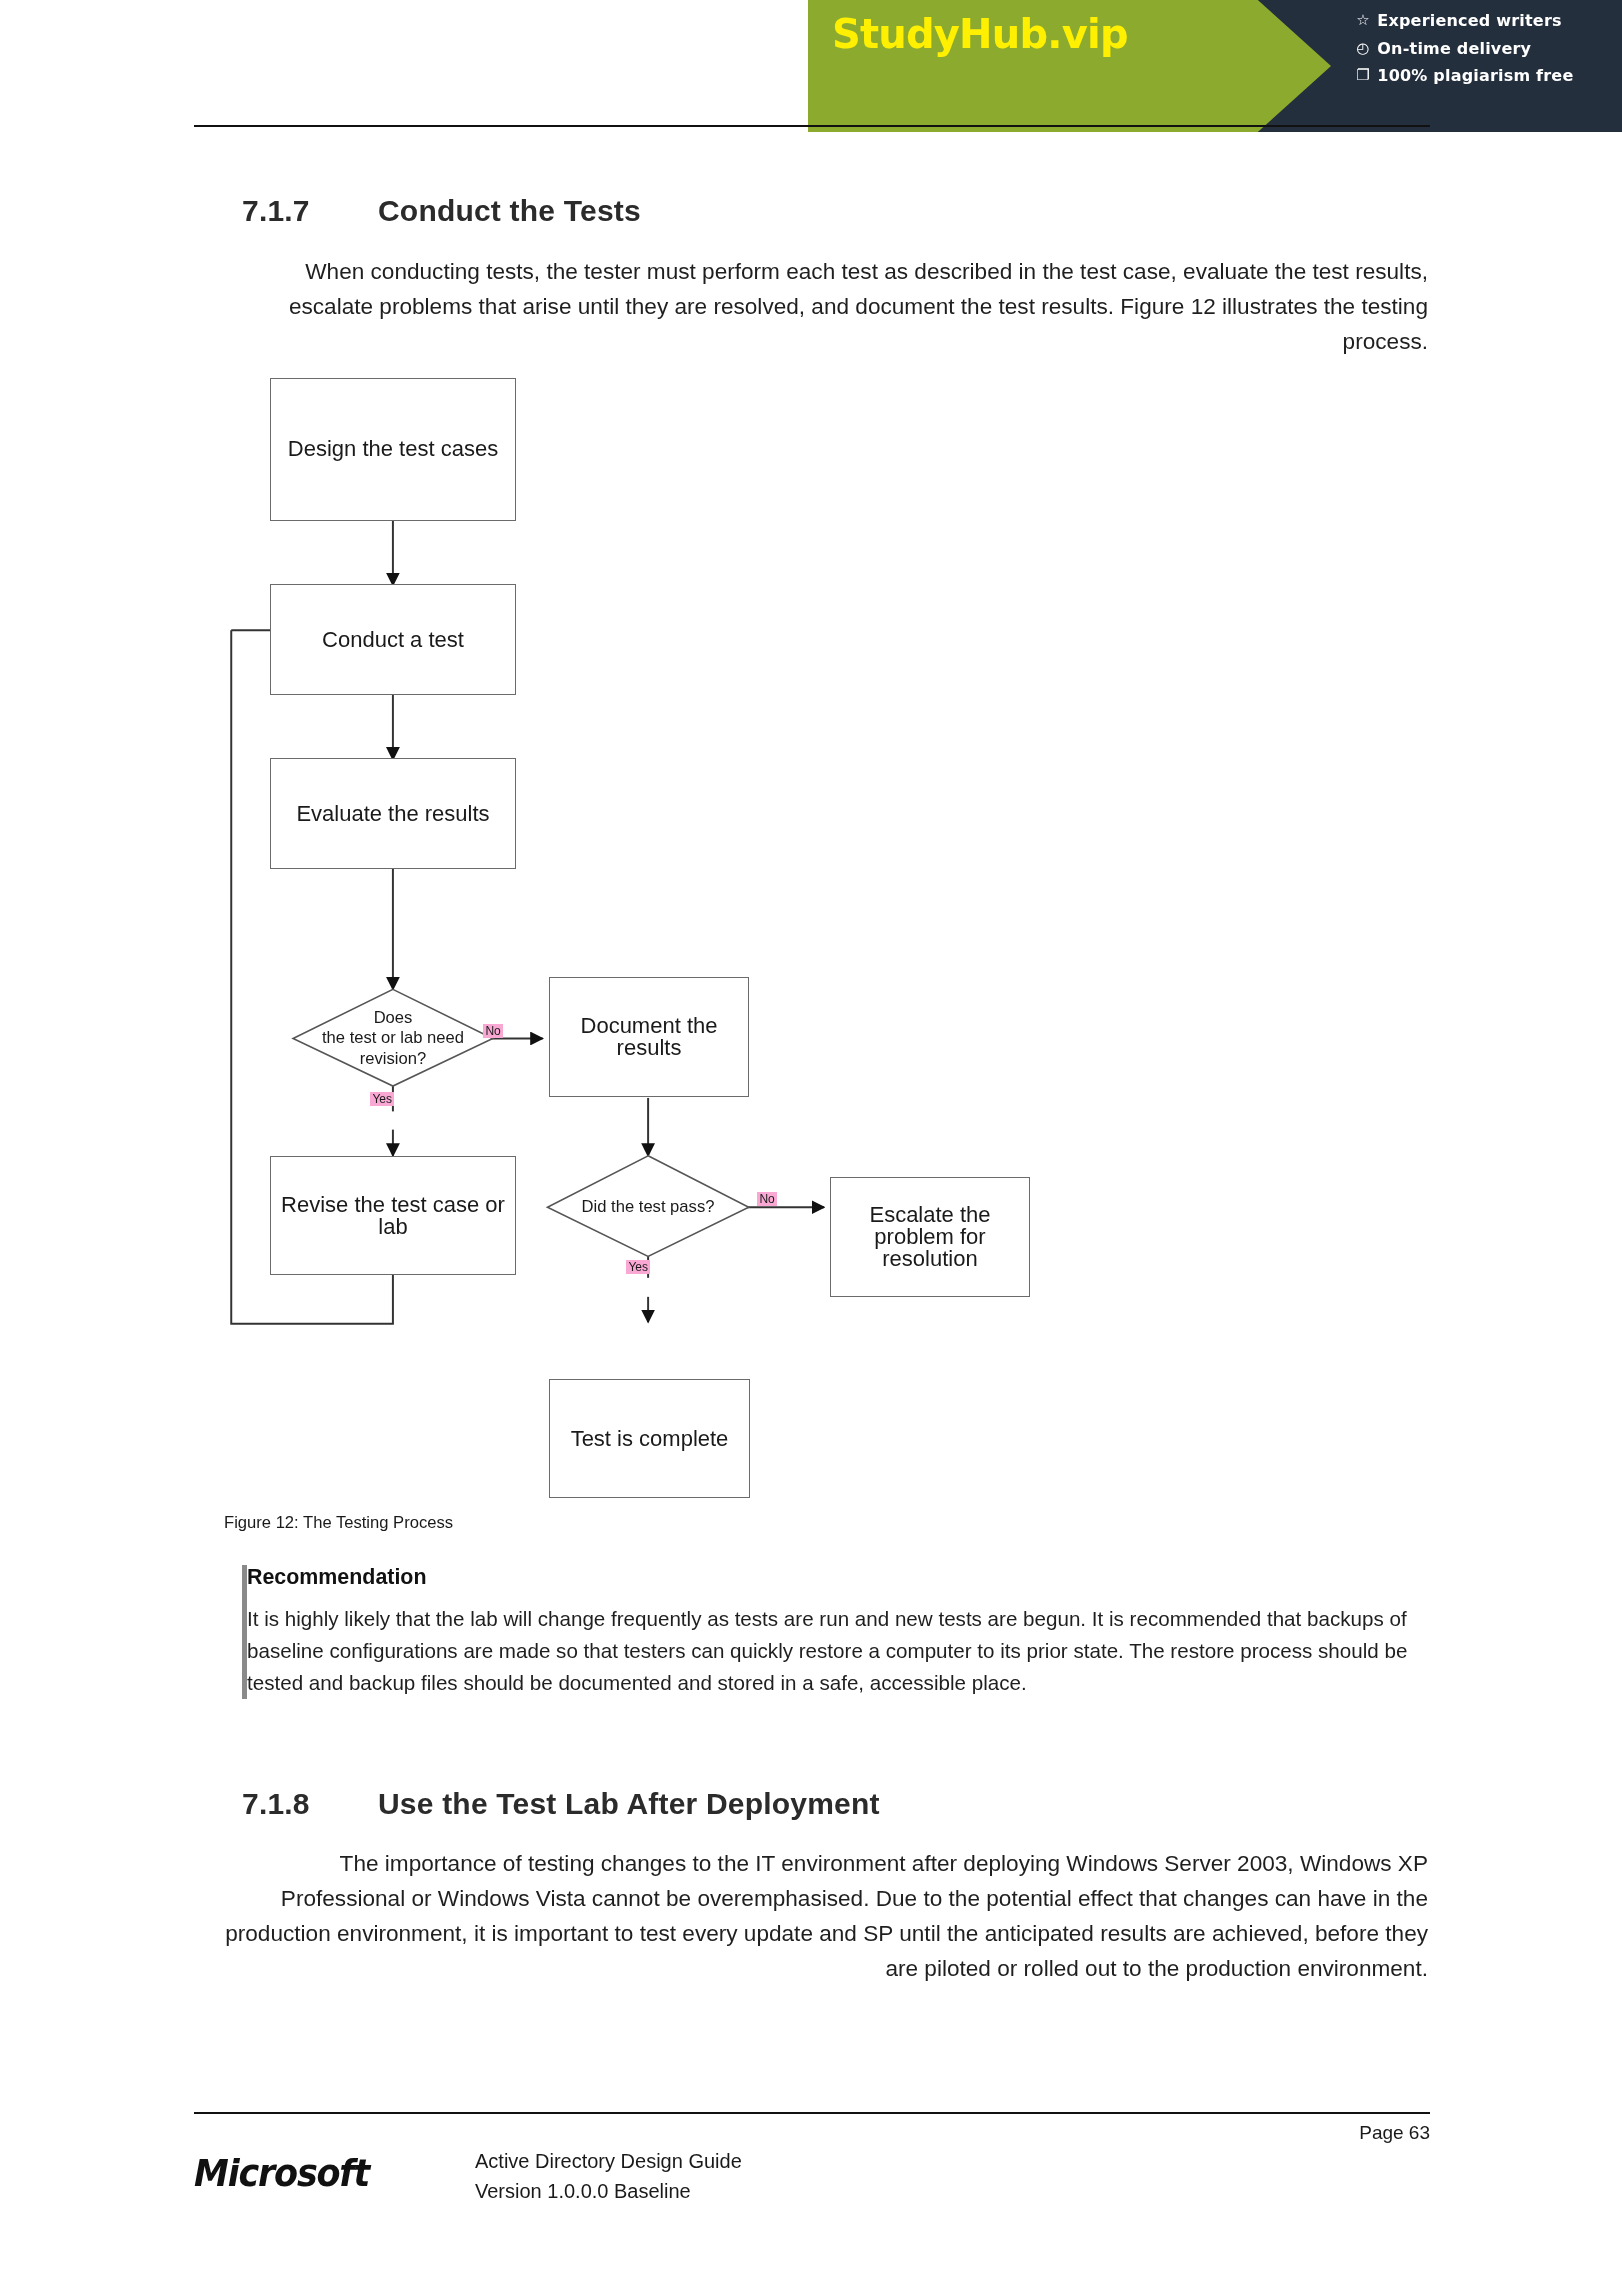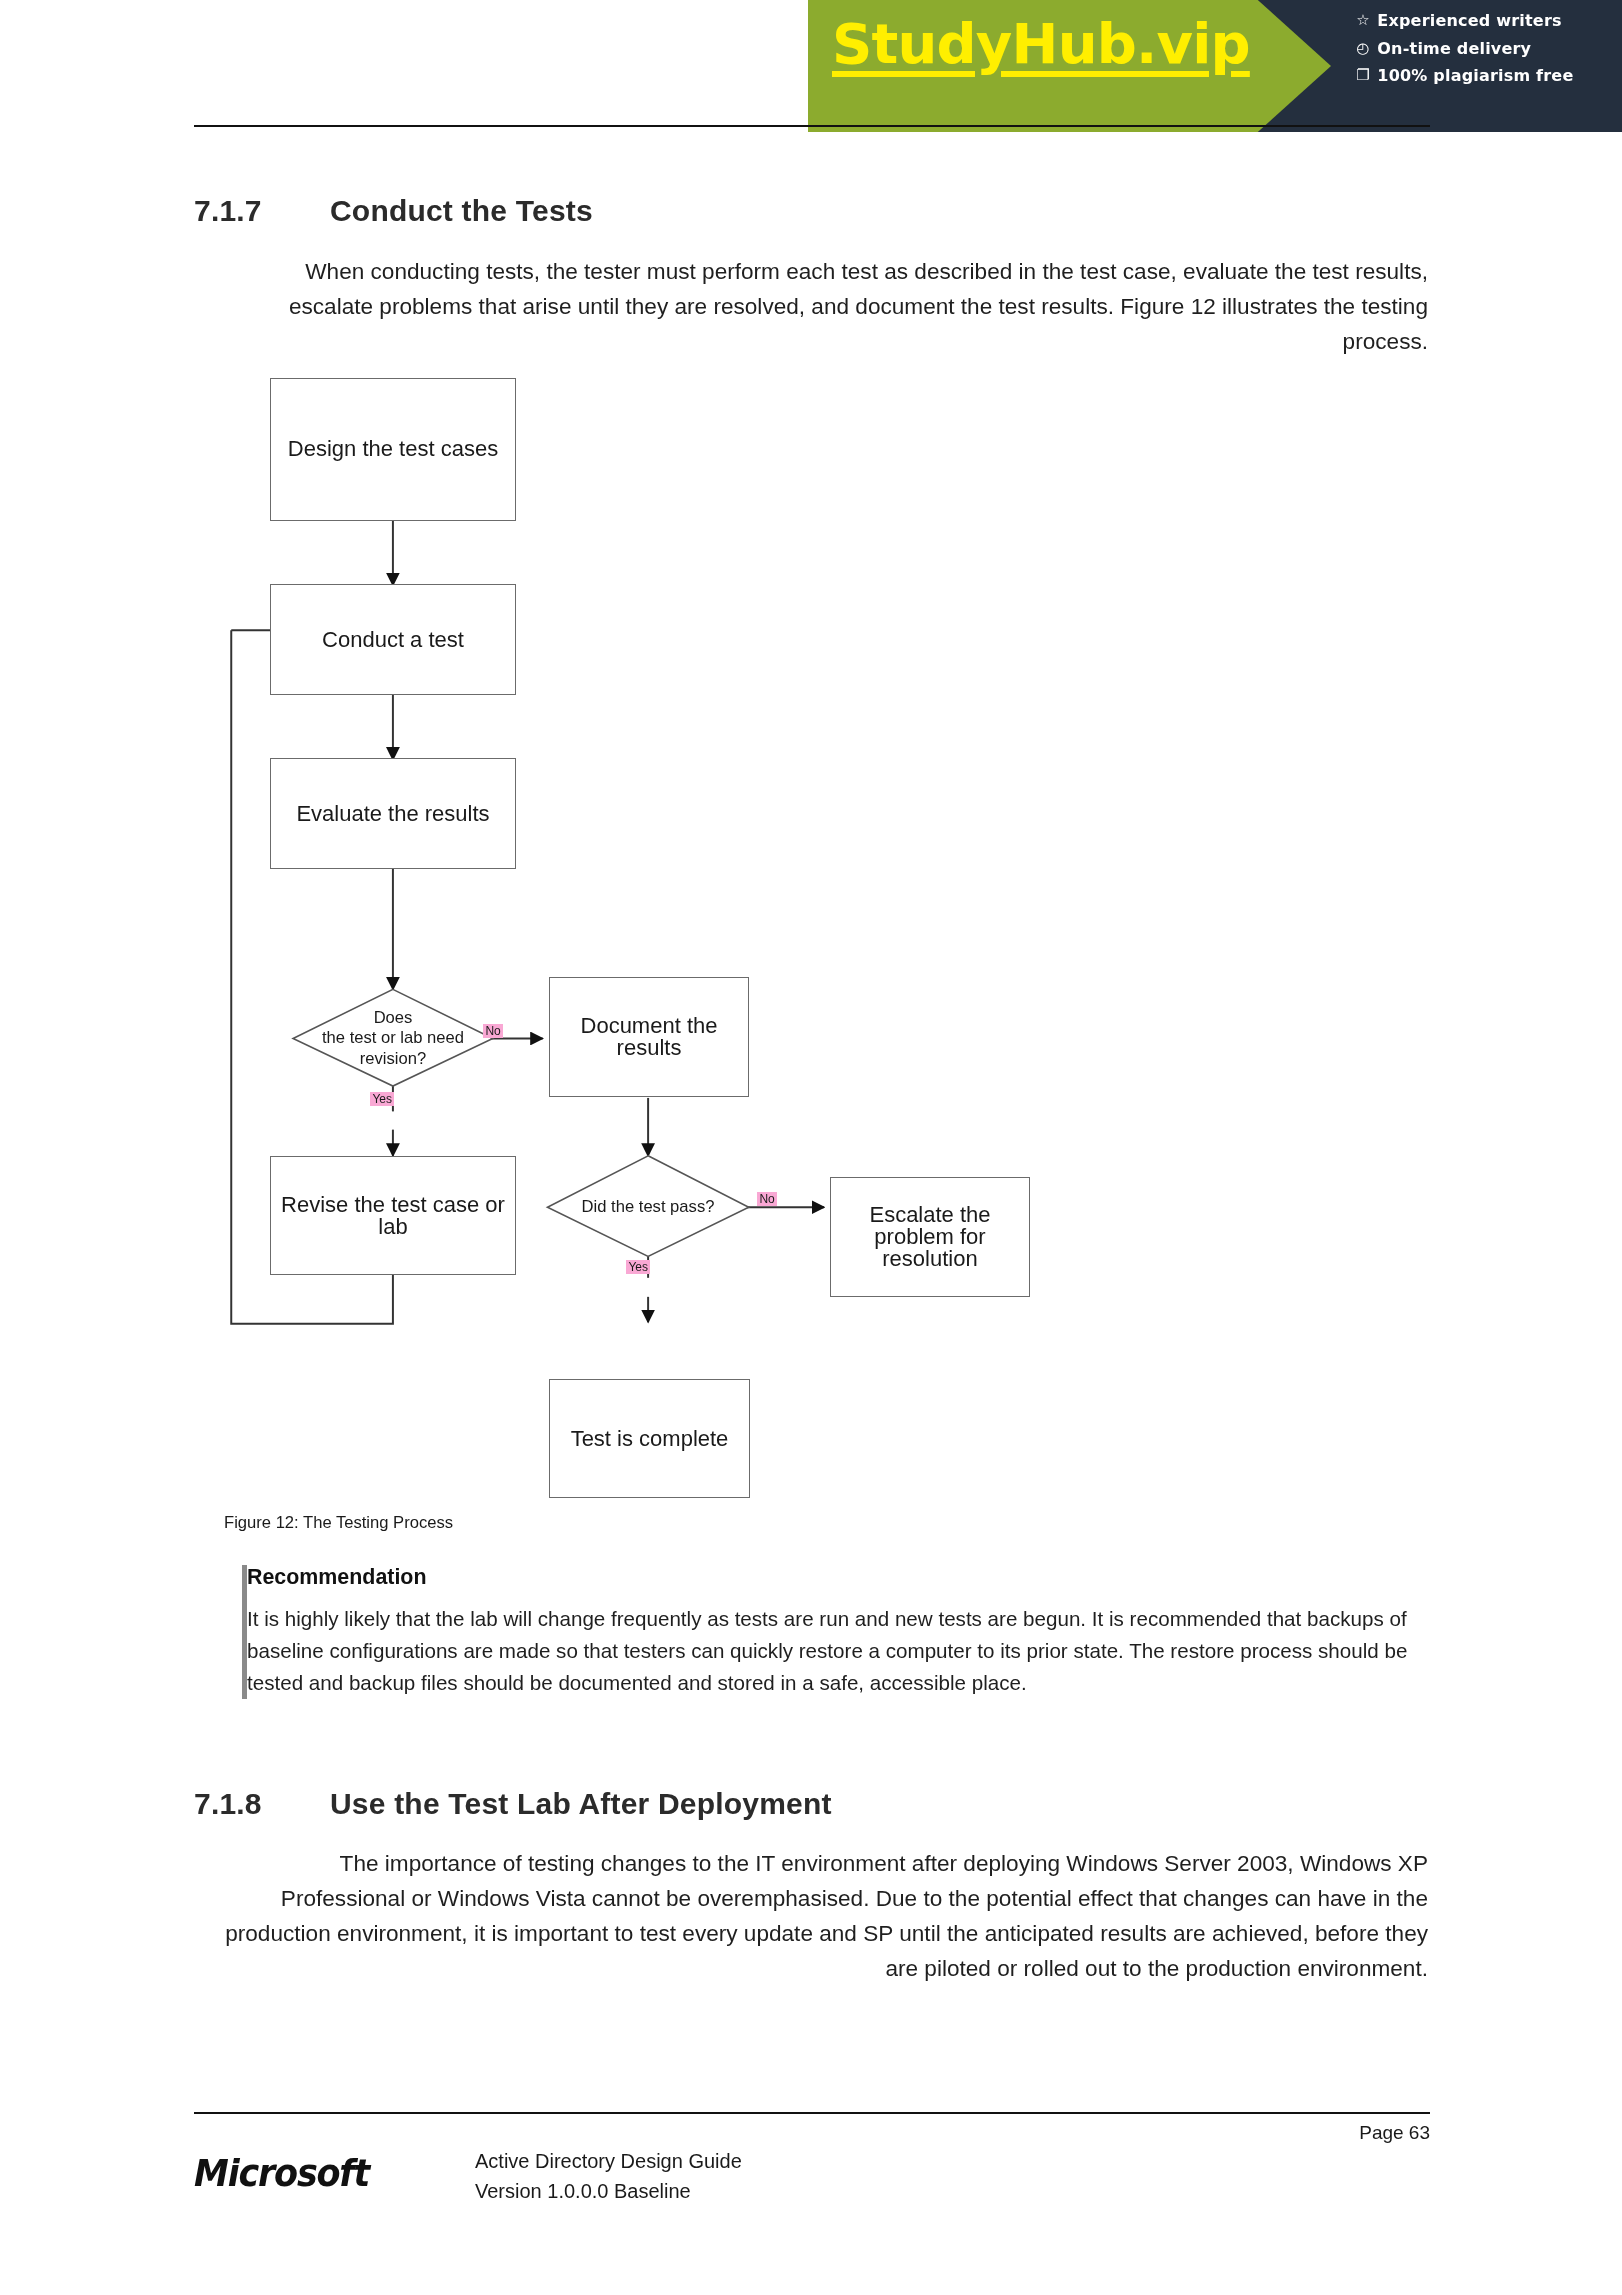--- a/index.html
+++ b/index.html
@@ -36,26 +36,25 @@
     left: 0; top: 0;
     width: 523px; height: 100%;
     background: #8cab2e;
     clip-path: polygon(0 0, 86% 0, 100% 50%, 86% 100%, 0 100%);
   }
   #promo-wordmark {
     position: absolute;
     left: 24px;
     top: 11px;
     width: 475px;
-    font-size: 56px;
+    font-size: 40px;
     font-weight: bold;
     font-family: "DejaVu Sans", sans-serif;
     color: #ffef00;
     letter-spacing: -0.8px;
-    text-decoration: underline;
     text-decoration-thickness: 5.5px;
     text-underline-offset: 8px;
     white-space: nowrap;
   }
   #promo-features {
     position: absolute;
     left: 547px;
     top: 11px;
     width: 261px;
     display: flex;
@@ -101,20 +100,21 @@
   }
 
   
   .section-heading {
     position: absolute;
     font-size: 30px;
     font-weight: bold;
     color: #2b2b2b;
     letter-spacing: 0.2px;
     white-space: nowrap;
+    margin-left: 48px;
   }
   .section-heading .sh-num {
     display: inline-block;
     width: 136px;
   }
   .body-text {
     position: absolute;
     font-size: 22.6px;
     line-height: 35px;
     color: #1f1f1f;

